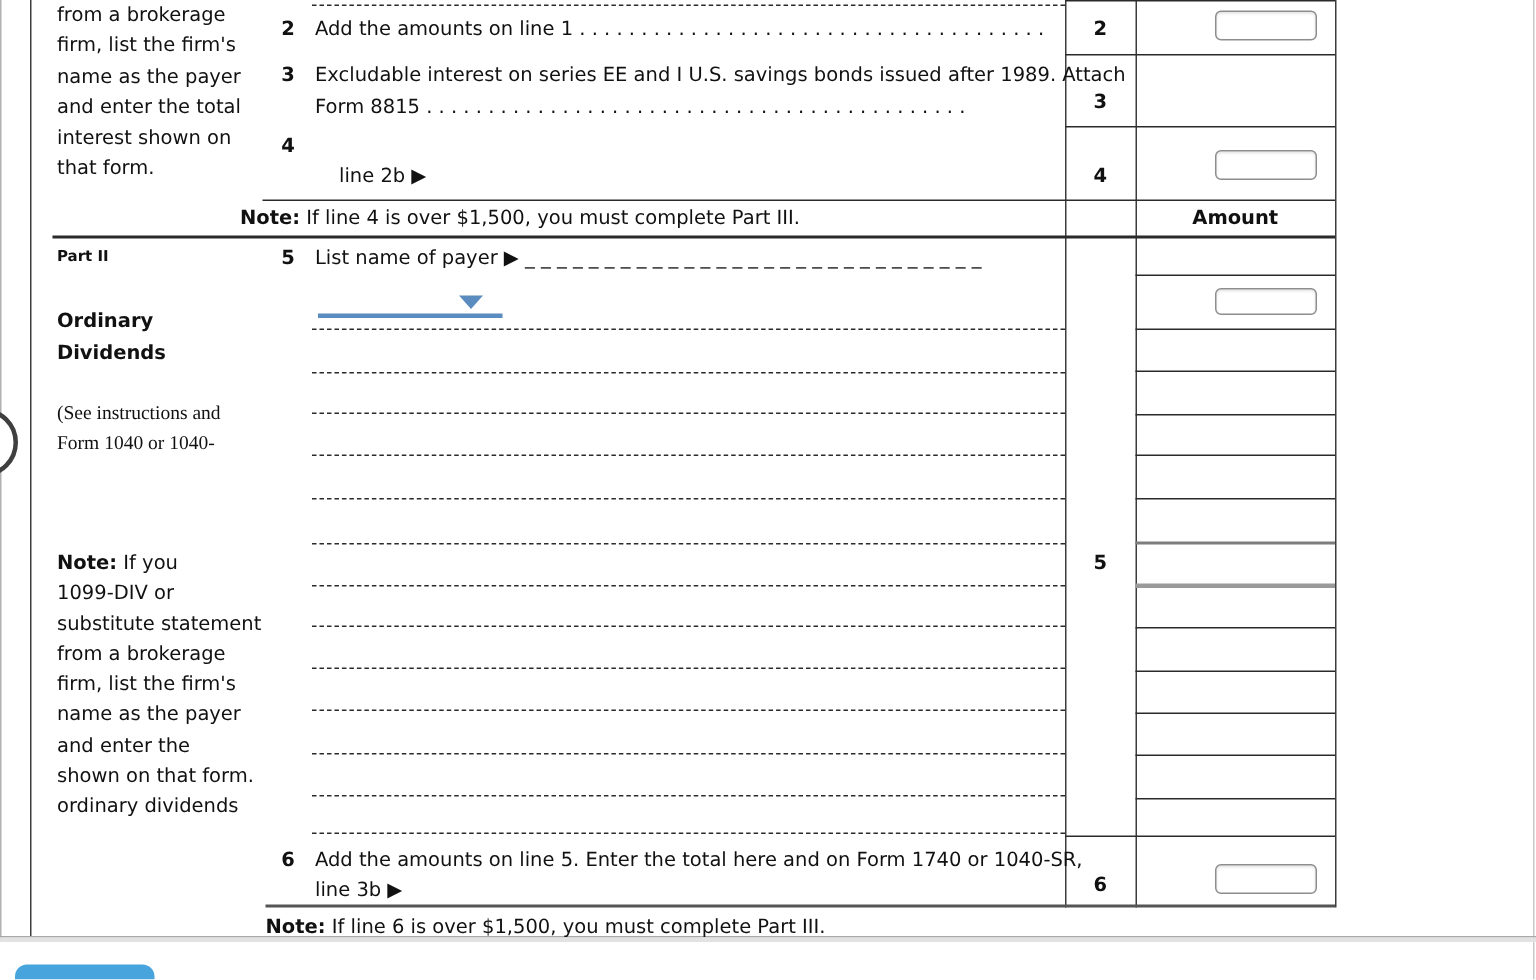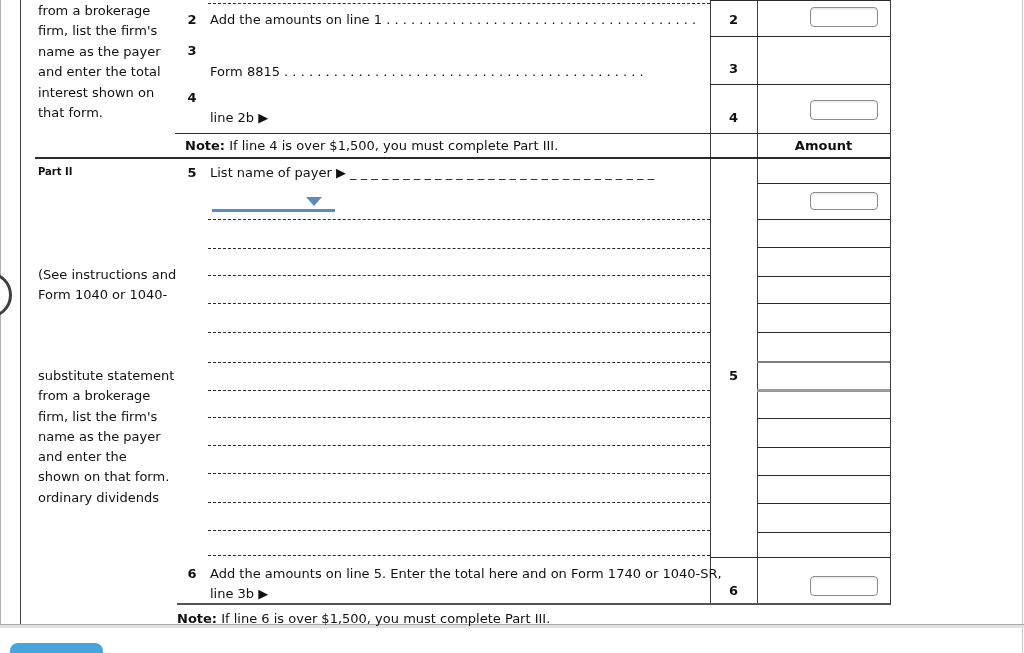--- a/index.html
+++ b/index.html
@@ -100,44 +100,54 @@
 
   <div class="margin-num" style="top:12px;">2</div>
   <div class="t clip" style="left:210px;top:12px;width:486px;">
     <span>Add the amounts on line 1</span>
     <span class="dots">. . . . . . . . . . . . . . . . . . . . . . . . . . . . . . . . . . . . . . . . . . . . . . . .</span>
   </div>
   <div class="numcol" style="top:12px;">2</div>
   <input class="ibox" style="top: 7px;" value="">
 
   <div class="margin-num" style="top:43px;">3</div>
+  <div class="t" style="left:210px;top:43px;">Excludable interest on series EE and I U.S. savings bonds issued after 1989. Attach</div>
   <div class="t clip" style="left:210px;top:64px;width:437px;">
     <span>Form 8815</span>
     <span class="dots">. . . . . . . . . . . . . . . . . . . . . . . . . . . . . . . . . . . . . . . . . . . . . . . .</span>
   </div>
   <div class="numcol" style="top:61px;">3</div>
 
   <div class="margin-num" style="top:90px;">4</div>
-  <div class="t" style="left:210px;top:110px;">line 2b ▶</div>
+  <div class="t" style="left:226px;top:110px;">line 2b ▶</div>
   <div class="numcol" style="top:110px;">4</div>
   <input class="ibox" style="top: 100px;" value="">
 
-  <div class="t" style="left:185px;top:138px;">
+  <div class="t" style="left:160px;top:138px;">
     <span class="b">Note:</span>
     <span>If line 4 is over $1,500, you must complete Part III.</span>
   </div>
   <div class="amount-header">Amount</div>
 
   <div class="t b" style="left:38px;top:164px;font-size:10px;">Part II</div>
-  <div class="sidebar-block" style="left:38px;top:265px;line-height:20.3px;">
+  <div class="sidebar-block b" style="left:38px;top:204px;line-height:21px;">
+      <div>Ordinary</div>
+      <div>Dividends</div>
+    </div>
+  <div class="sidebar-block" style="left:38px;top:265px;line-height:20.3px;font-family:Liberation Serif, serif;">
       <div>(See instructions and</div>
       <div>Form 1040 or 1040-</div>
     </div>
   <div class="sidebar-block" style="left:38px;top:366px;line-height:20.3px;">
     <div>
+      <span class="b">Note:</span>
+      <span>If you</span>
+    </div>
+    <div>
+        <div>1099-DIV or</div>
         <div>substitute statement</div>
         <div>from a brokerage</div>
         <div>firm, list the firm's</div>
         <div>name as the payer</div>
         <div>and enter the</div>
         <div>shown on that form.</div>
         <div>ordinary dividends</div>
       </div>
   </div>
 

